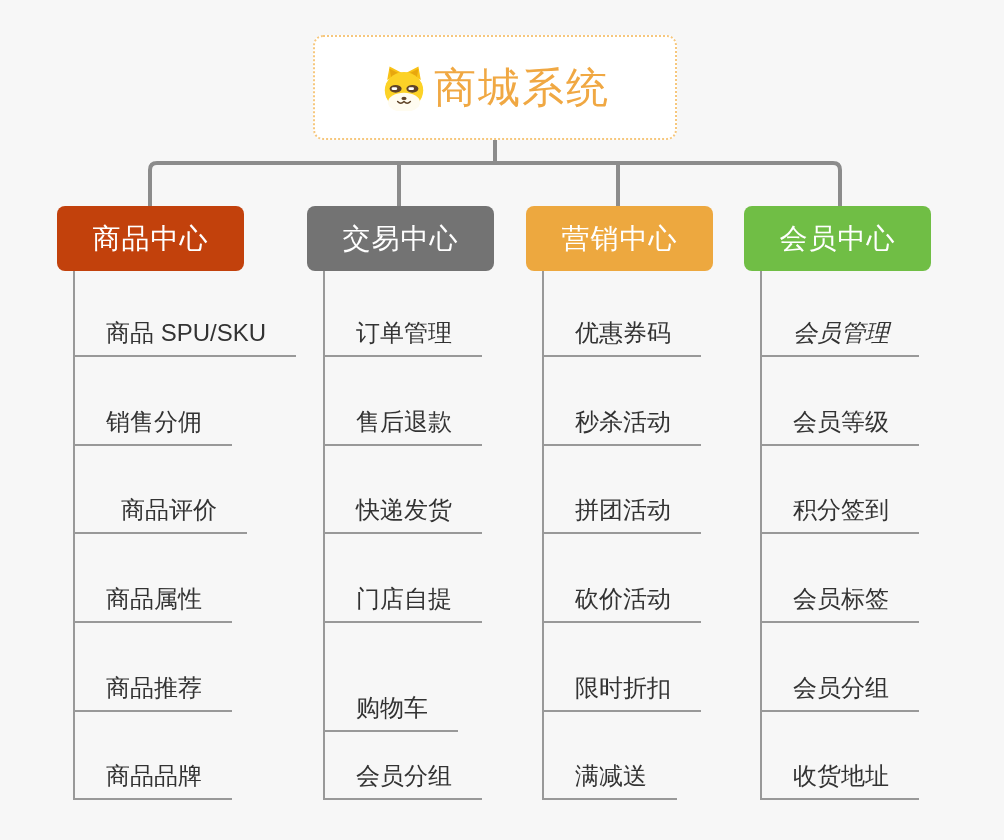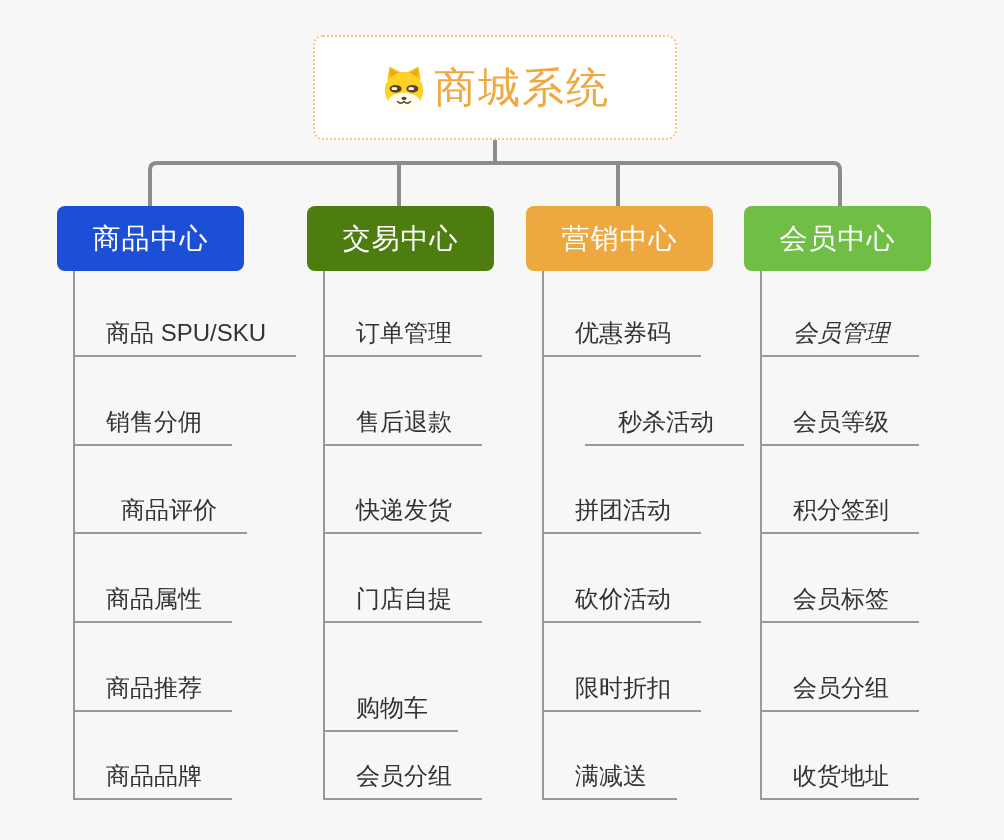--- a/index.html
+++ b/index.html
@@ -98,44 +98,44 @@
       <ellipse cx="40.5" cy="29" rx="7.5" ry="4.8" fill="#5f4327"></ellipse>
       <rect x="35.5" y="27" width="7" height="3.6" rx="1.8" fill="#ffffff"></rect>
       <ellipse cx="30" cy="41" rx="3.2" ry="2.1" fill="#5f4327"></ellipse>
       <path d="M22,45 Q26,49 30,45 Q34,49 38,45" stroke="#5f4327" stroke-width="1.8" fill="none" stroke-linecap="round"></path>
     </svg>
     <span class="root-title" style="color: rgb(240, 168, 67);">商城系统</span>
   </div>
 
   <div id="branches">
       <div class="branch-column" style="left: 57px;">
-        <div class="branch-box" style="background: #1d4ed8;">商品中心</div>
+        <div class="branch-box" style="background: #c2410c;">商品中心</div>
         <div class="spine"></div>
         <div class="leaf" style="top: 112px;">商品 SPU/SKU</div>
         <div class="leaf" style="top: 201px;">销售分佣</div>
         <div class="leaf" style="top: 289px; padding-left: 48px;">商品评价</div>
         <div class="leaf" style="top: 378px;">商品属性</div>
         <div class="leaf" style="top: 467px;">商品推荐</div>
         <div class="leaf" style="top: 555px;">商品品牌</div>
       </div>
       <div class="branch-column" style="left: 307px;">
-        <div class="branch-box" style="background: #4d7c0f; text-align: center;">交易中心</div>
+        <div class="branch-box" style="background: #737373; text-align: center;">交易中心</div>
         <div class="spine"></div>
         <div class="leaf" style="top: 112px;">订单管理</div>
         <div class="leaf" style="top: 201px;">售后退款</div>
         <div class="leaf" style="top: 378px;">门店自提</div>
         <div class="leaf" style="top: 289px;">快递发货</div>
         <div class="leaf" style="top: 467px; margin-top: 20px;">购物车</div>
         <div class="leaf" style="top: 555px;">会员分组</div>
       </div>
       <div class="branch-column" style="left: 526px;">
         <div class="branch-box" style="background: rgb(237, 168, 63);">营销中心</div>
         <div class="spine"></div>
         <div class="leaf" style="top: 112px;">优惠券码</div>
-        <div class="leaf" style="top: 201px; margin-left: 43px;">秒杀活动</div>
+        <div class="leaf" style="top: 201px;">秒杀活动</div>
         <div class="leaf" style="top: 289px;">拼团活动</div>
         <div class="leaf" style="top: 378px;">砍价活动</div>
         <div class="leaf" style="top: 467px;">限时折扣</div>
         <div class="leaf" style="top: 555px;">满减送</div>
       </div>
       <div class="branch-column" style="left: 744px;">
         <div class="branch-box" style="background: rgb(112, 190, 69);">会员中心</div>
         <div class="spine"></div>
         <div class="leaf" style="top: 112px; font-style: italic;">会员管理</div>
         <div class="leaf" style="top: 201px;">会员等级</div>

